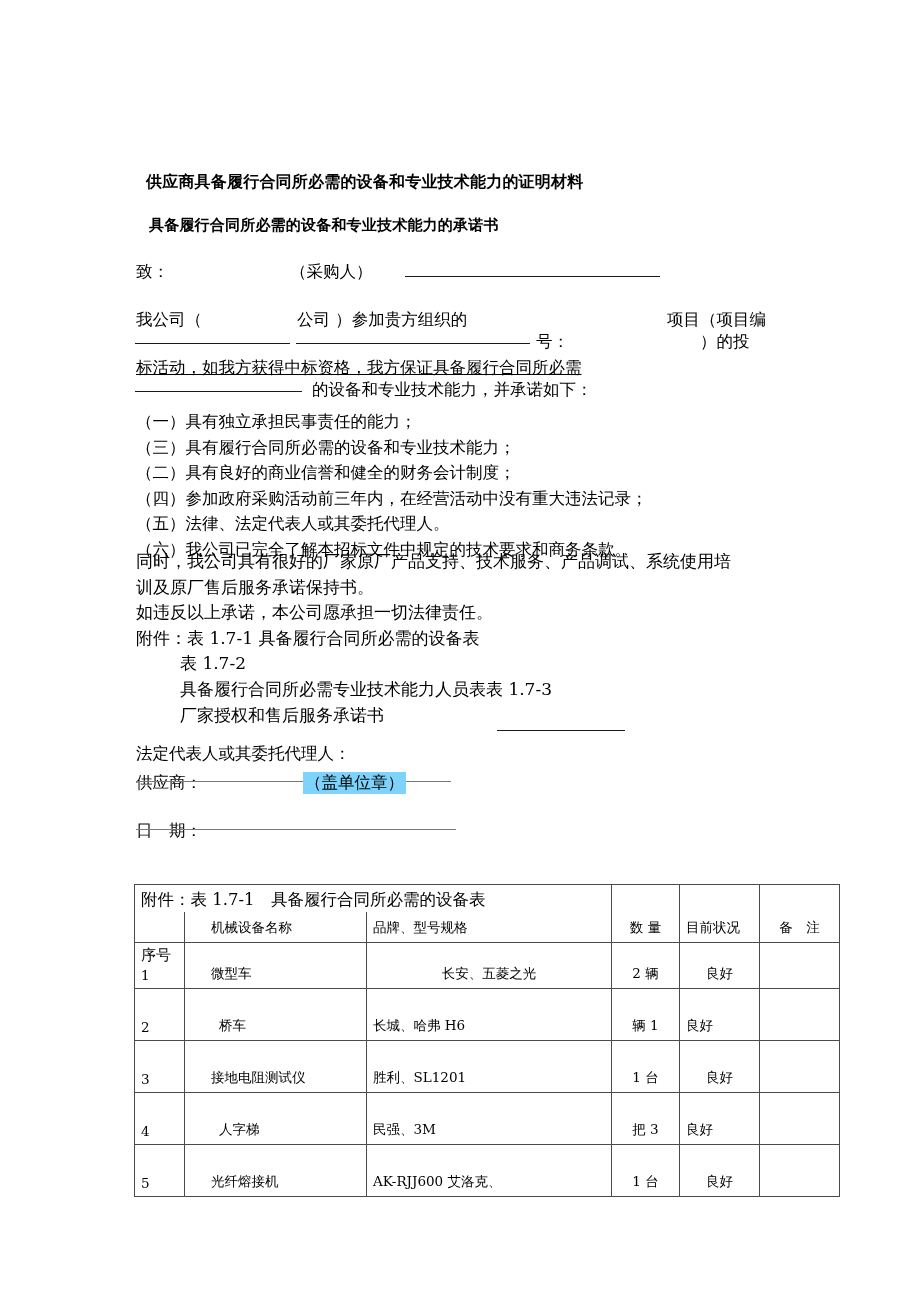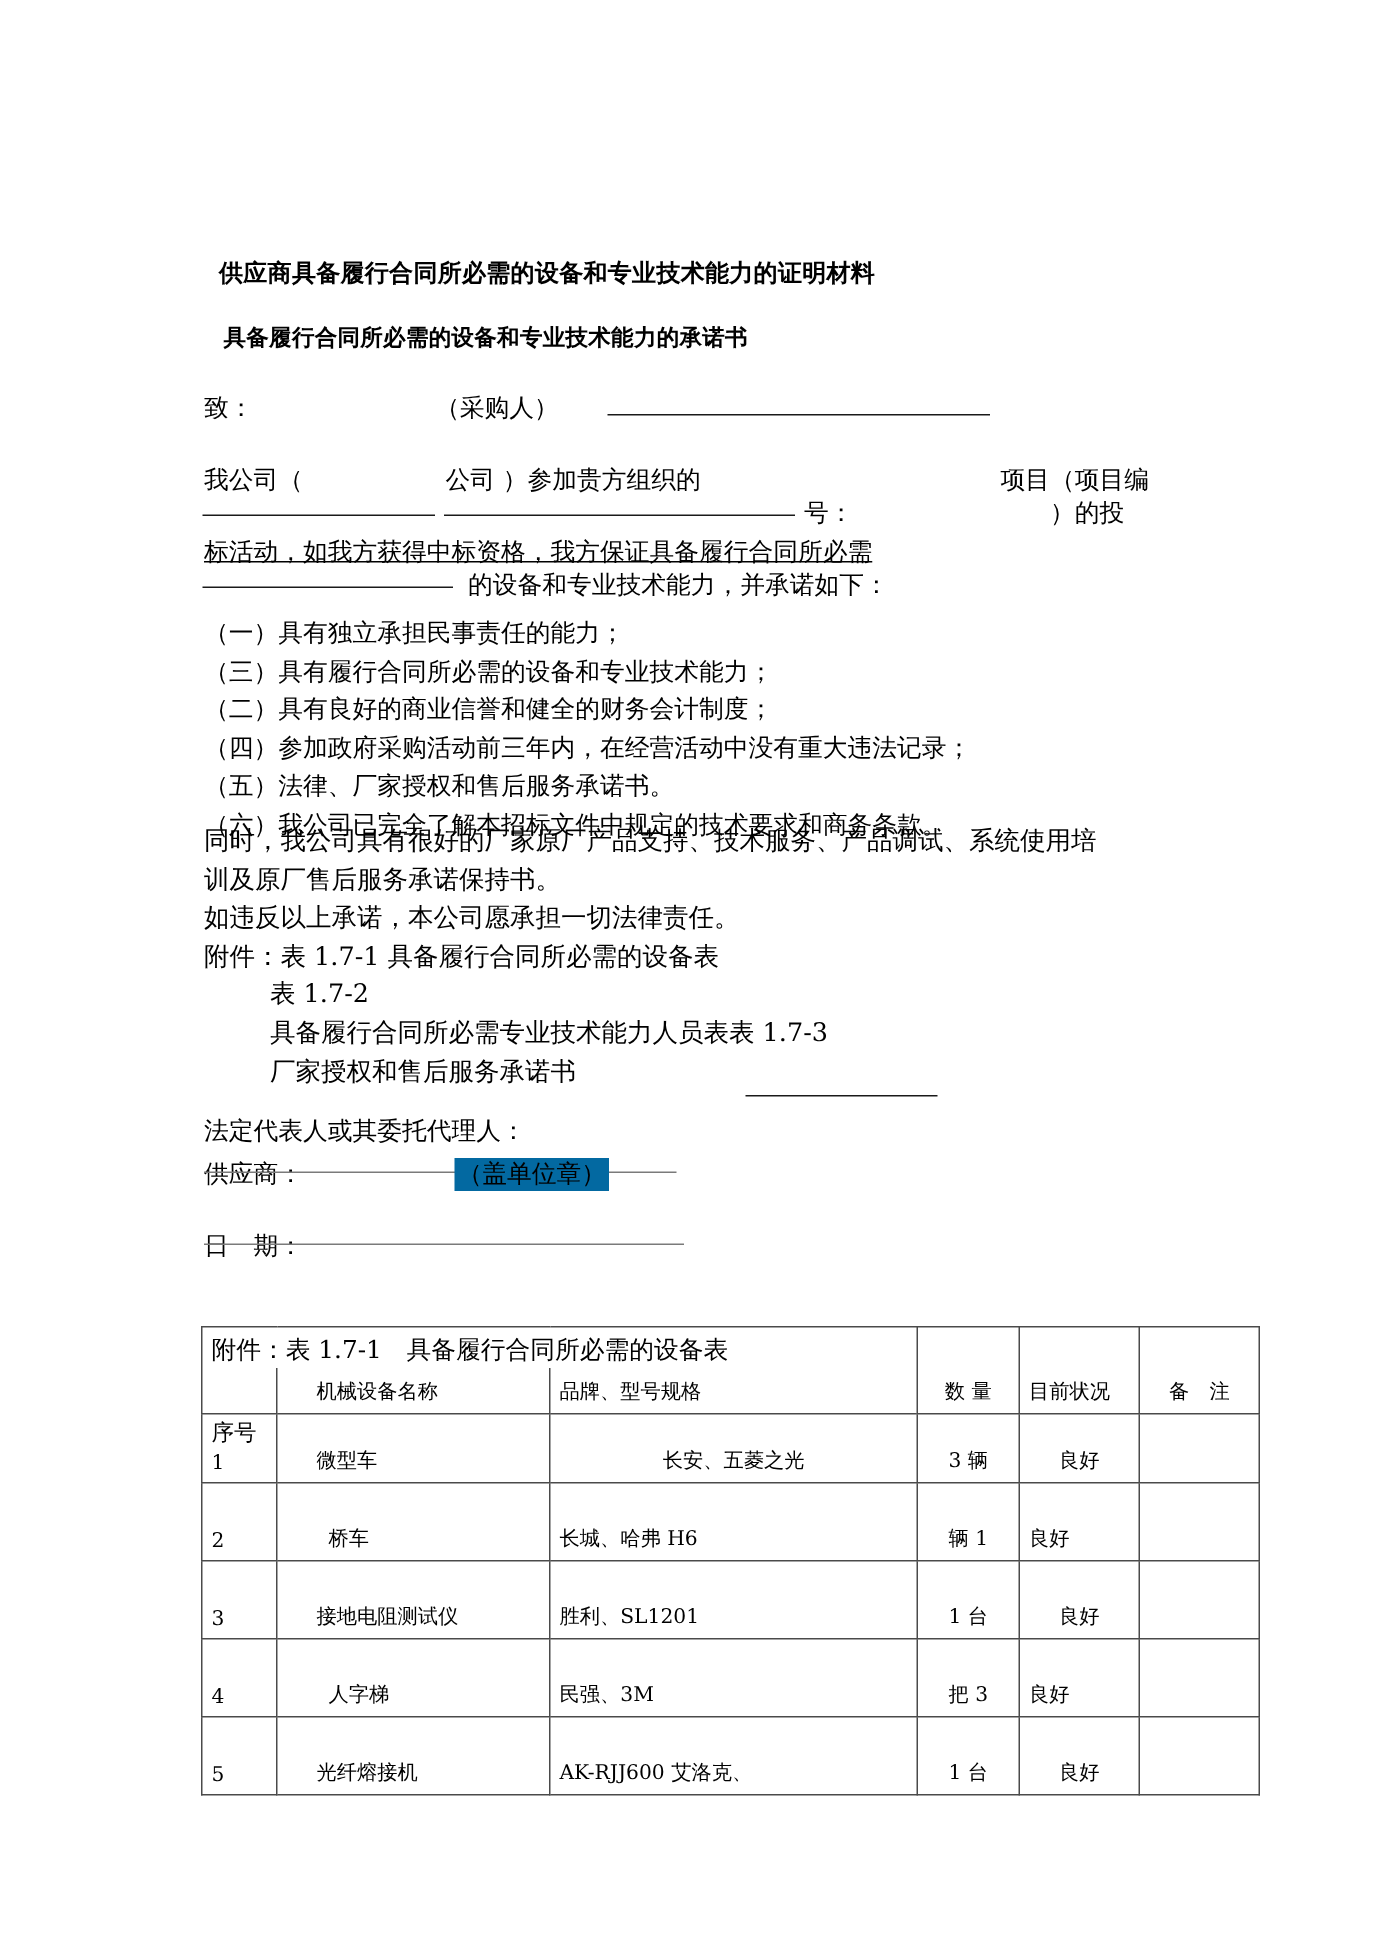--- a/index.html
+++ b/index.html
@@ -166,41 +166,41 @@
   <div class="t body" style="left:136px; top:356px;text-decoration:underline;">标活动，如我方获得中标资格，我方保证具备履行合同所必需</div>
 
   <div class="rule" style="left:135px; top:391px; width:167px;"></div>
   <div class="t body" style="left:312px; top:378px;">的设备和专业技术能力，并承诺如下：</div>
 
   <div class="list-block">
     <div>（一）具有独立承担民事责任的能力；</div>
     <div>（三）具有履行合同所必需的设备和专业技术能力；</div>
     <div>（二）具有良好的商业信誉和健全的财务会计制度；</div>
     <div>（四）参加政府采购活动前三年内，在经营活动中没有重大违法记录；</div>
-    <div>（五）法律、厂家授权和售后服务承诺书。</div>
+    <div>（五）法律、法定代表人或其委托代理人。</div>
     <div>（六）我公司已完全了解本招标文件中规定的技术要求和商务条款。</div>
   </div>
 
   <div class="para-block">
     <div>同时，我公司具有很好的厂家原厂产品支持、技术服务、产品调试、系统使用培</div>
     <div>训及原厂售后服务承诺保持书。</div>
     <div>如违反以上承诺，本公司愿承担一切法律责任。</div>
     <div>附件：表 1.7-1 具备履行合同所必需的设备表</div>
     <div class="indent-2">表 1.7-2</div>
     <div class="indent-2">具备履行合同所必需专业技术能力人员表表 1.7-3</div>
     <div class="indent-2">厂家授权和售后服务承诺书</div>
   </div>
 
   <div class="rule" style="left:497px; top:730px; width:128px;"></div>
 
   <div class="sig" style="left:136px; top:743px;">法定代表人或其委托代理人：</div>
 
   <div class="sig" style="left:136px; top:772px;">供应商：</div>
   <div class="rule thin" style="left:136px; top:781px; width:315px;"></div>
-  <div class="sig" style="left:303px; top:772px; background:#0369a1; padding:0 2px;">（盖单位章）</div>
+  <div class="sig" style="left:303px; top:772px; background:#7dd3fc; padding:0 2px;">（盖单位章）</div>
 
   <div class="sig" style="left:136px; top:820px;">日　期：</div>
   <div class="rule thin" style="left:136px; top:829px; width:320px;"></div>
 
   <table class="equip-table">
     <colgroup>
       <col style="width:50px">
       <col style="width:182px">
       <col style="width:245px">
       <col style="width:68px">
@@ -221,21 +221,21 @@
         <td class="hdr">品牌、型号规格</td>
       </tr>
 
       <tr>
         <td class="cell seq-cell">
           <span class="seq-top">序号</span>
           <span>1</span>
         </td>
         <td class="cell pad-l">微型车</td>
         <td class="cell center">长安、五菱之光</td>
-        <td class="cell center">3 辆</td>
+        <td class="cell center">2 辆</td>
         <td class="cell center">良好</td>
         <td class="cell"></td>
       </tr>
 
       <tr>
         <td class="cell tall">2</td>
         <td class="cell tall pad-l2">桥车</td>
         <td class="cell tall">长城、哈弗 H6</td>
         <td class="cell tall center">辆 1</td>
         <td class="cell tall">良好</td>

